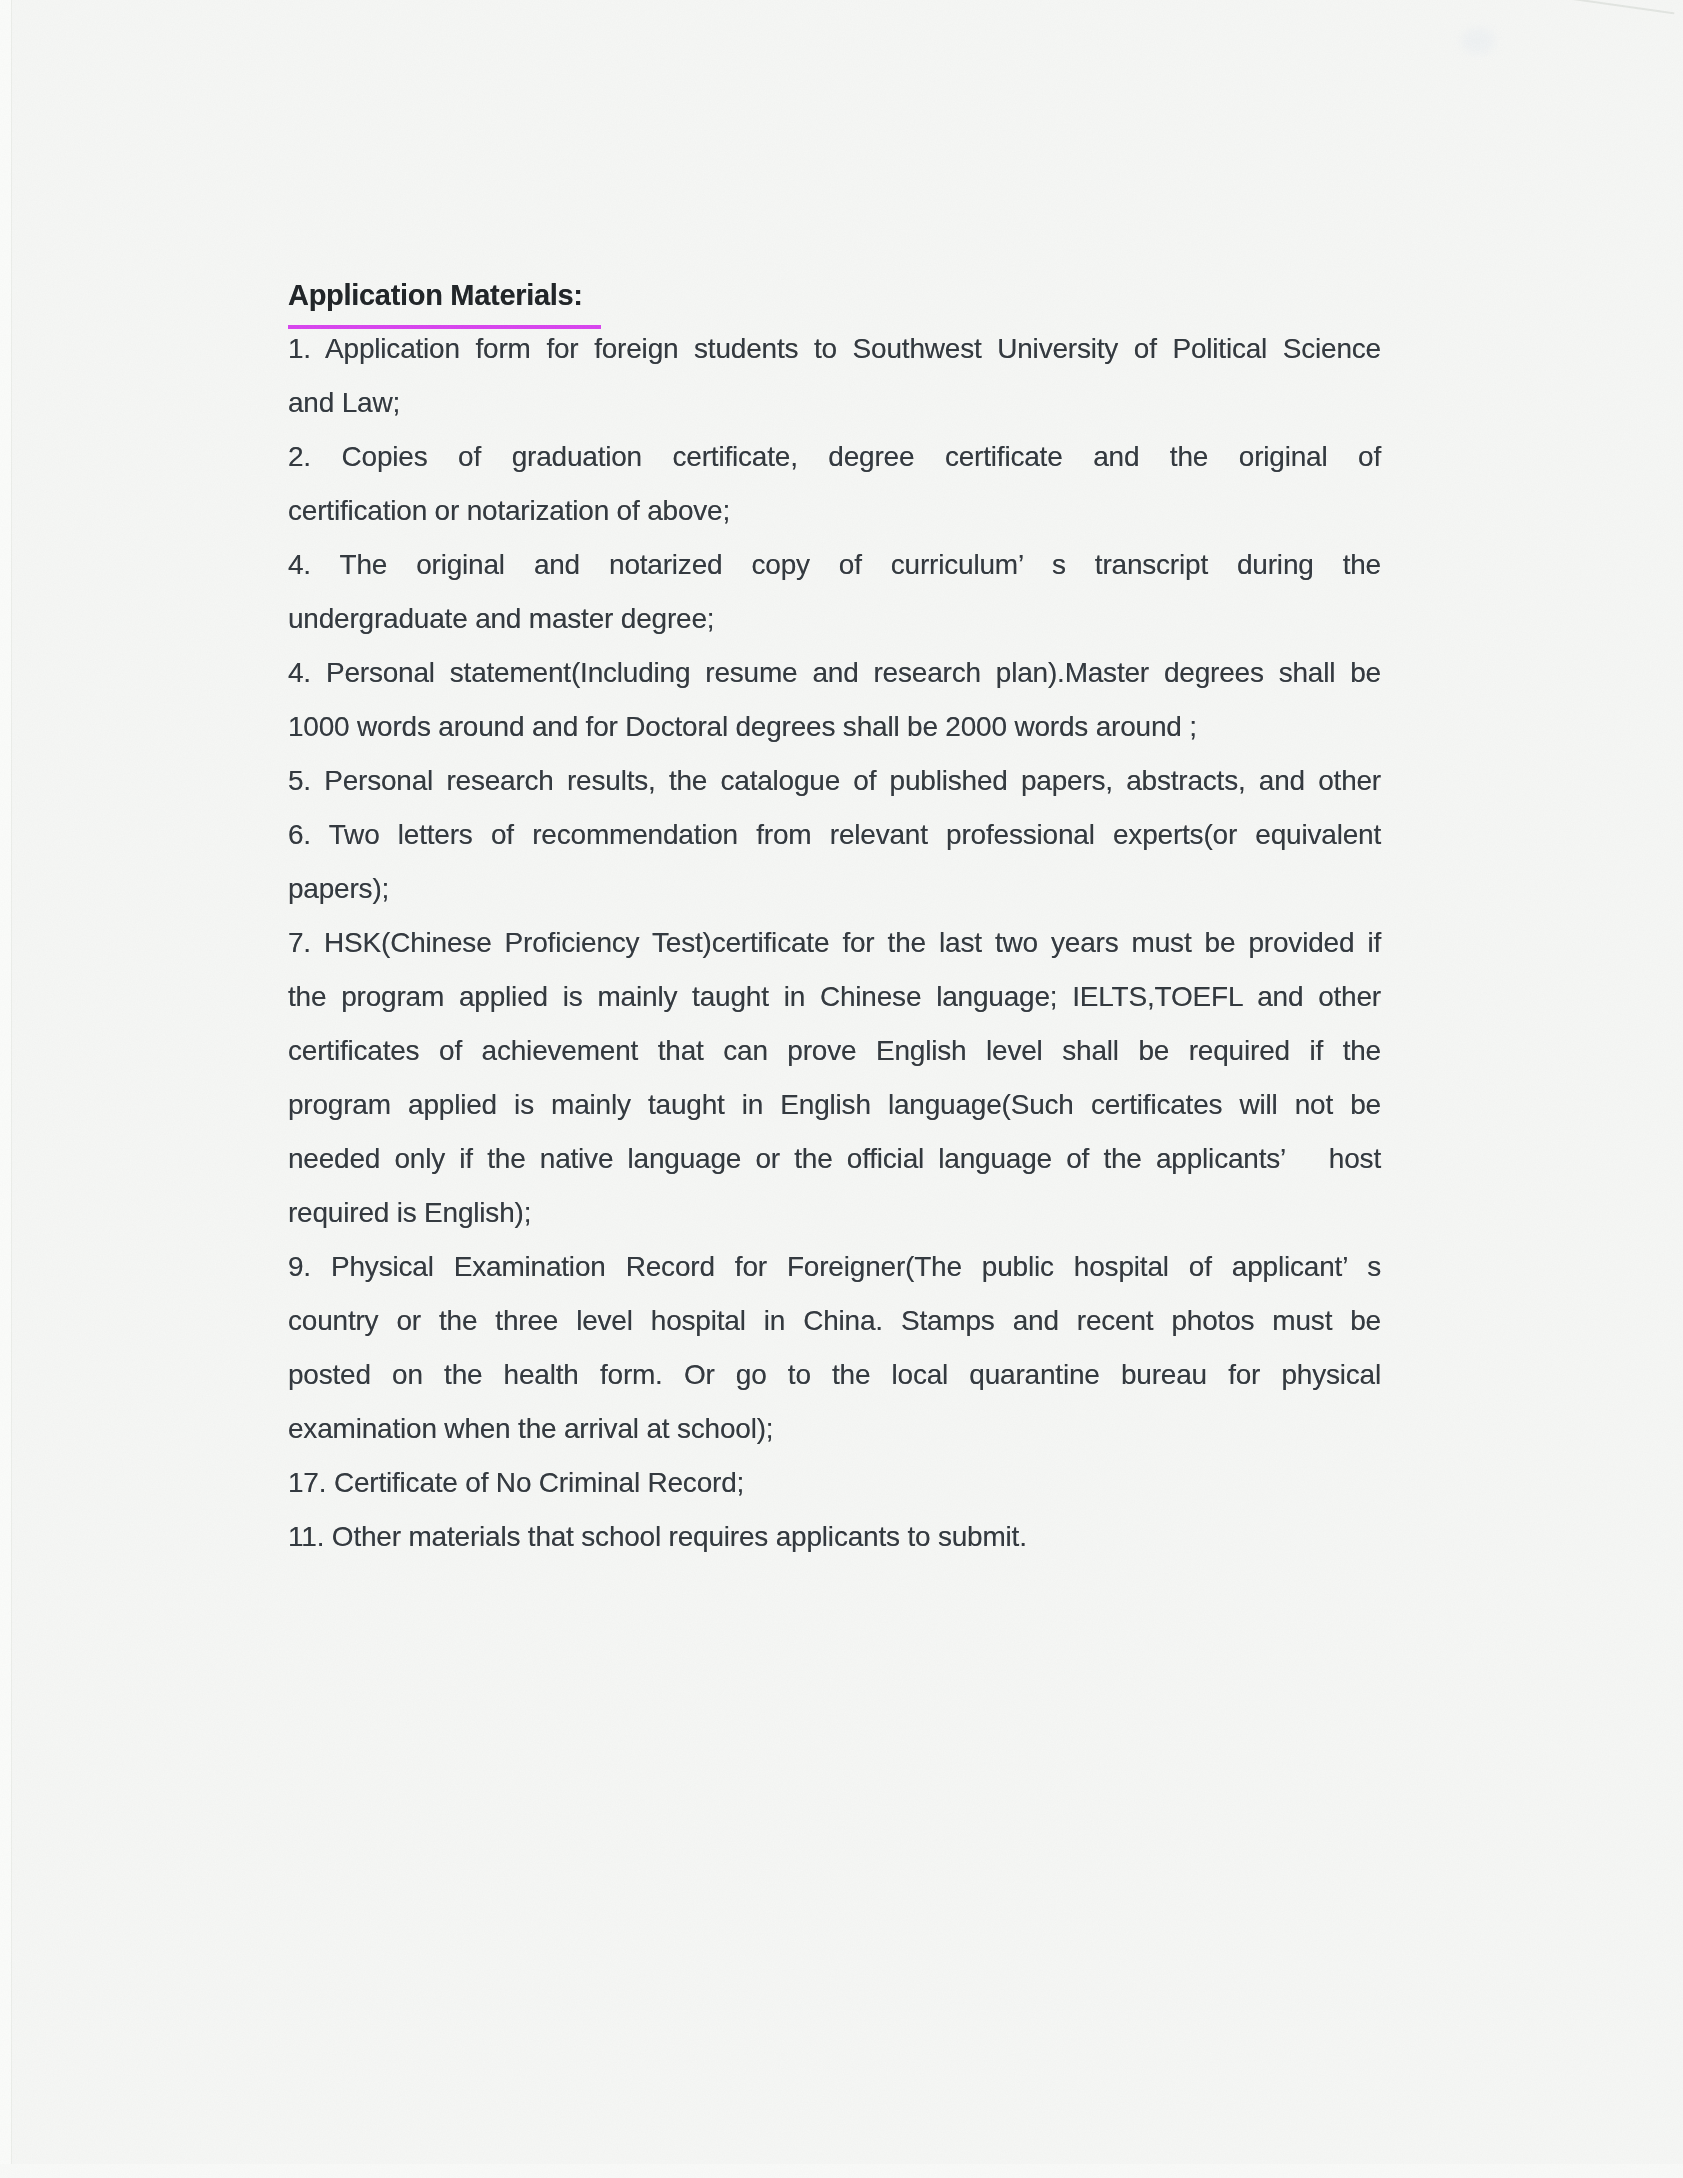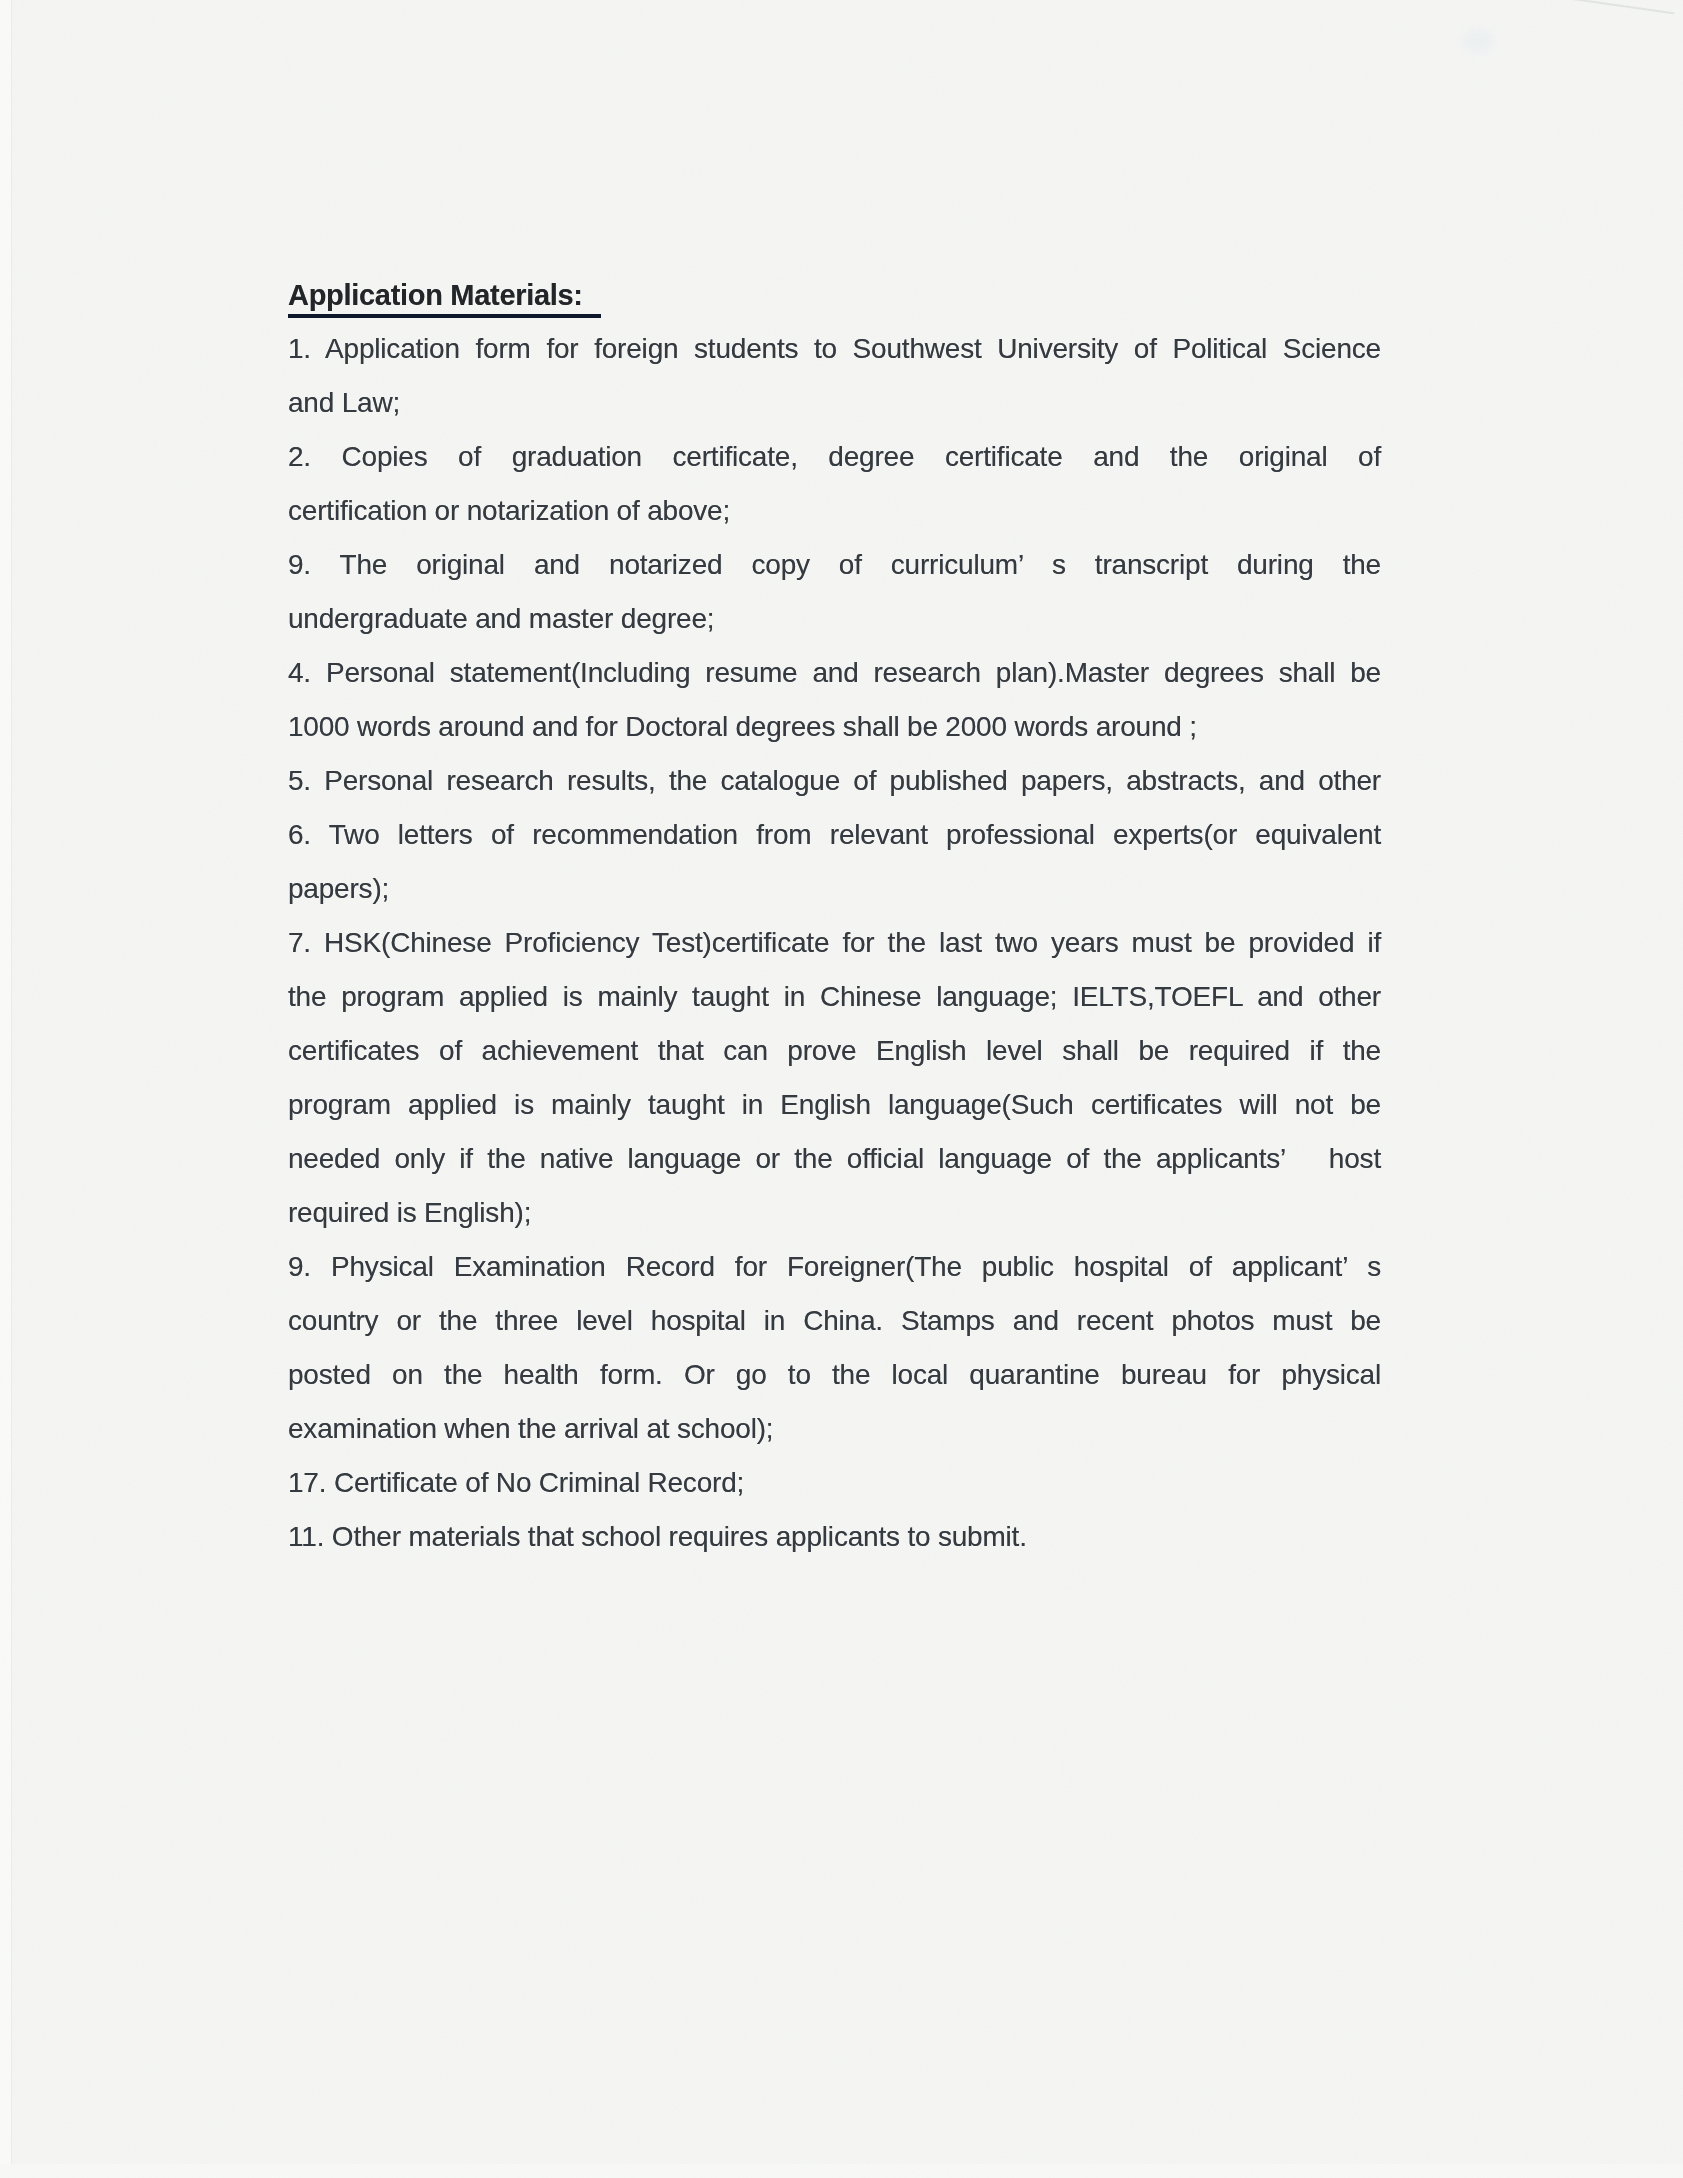--- a/index.html
+++ b/index.html
@@ -41,22 +41,22 @@
     text-shadow: 0 0 0.6px rgba(52,58,64,0.55);
   }
   .heading {
     font-weight: bold;
     font-size: 29px;
     color: #222629;
     letter-spacing: -0.3px;
     white-space: nowrap;
   }
   .heading span {
-    border-bottom: 4px solid #0f172a;
-    padding-bottom: 3px;
+    border-bottom: 4px solid #d946ef;
+    padding-bottom: 14px;
     padding-right: 18px;
   }
   .line {
     text-align: justify;
     text-align-last: justify;
     text-justify: inter-word;
     white-space: nowrap;
     height: 54px;
   }
   .line.end {
@@ -88,21 +88,21 @@
     <div class="line">1. Application form for foreign students to Southwest University of Political Science</div>
     <div class="line end">and Law;</div>
   </div>
 
   <div class="para">
     <div class="line">2. Copies of graduation certificate, degree certificate and the original of</div>
     <div class="line end">certification or notarization of above;</div>
   </div>
 
   <div class="para">
-    <div class="line">9. The original and notarized copy of curriculum’ s transcript during the</div>
+    <div class="line">4. The original and notarized copy of curriculum’ s transcript during the</div>
     <div class="line end">undergraduate and master degree;</div>
   </div>
 
   <div class="para">
     <div class="line">4. Personal statement(Including resume and research plan).Master degrees shall be</div>
     <div class="line end">1000 words around and for Doctoral degrees shall be 2000 words around&nbsp;;</div>
   </div>
 
   <div class="para">
     <div class="line">5. Personal research results, the catalogue of published papers, abstracts, and other</div>

